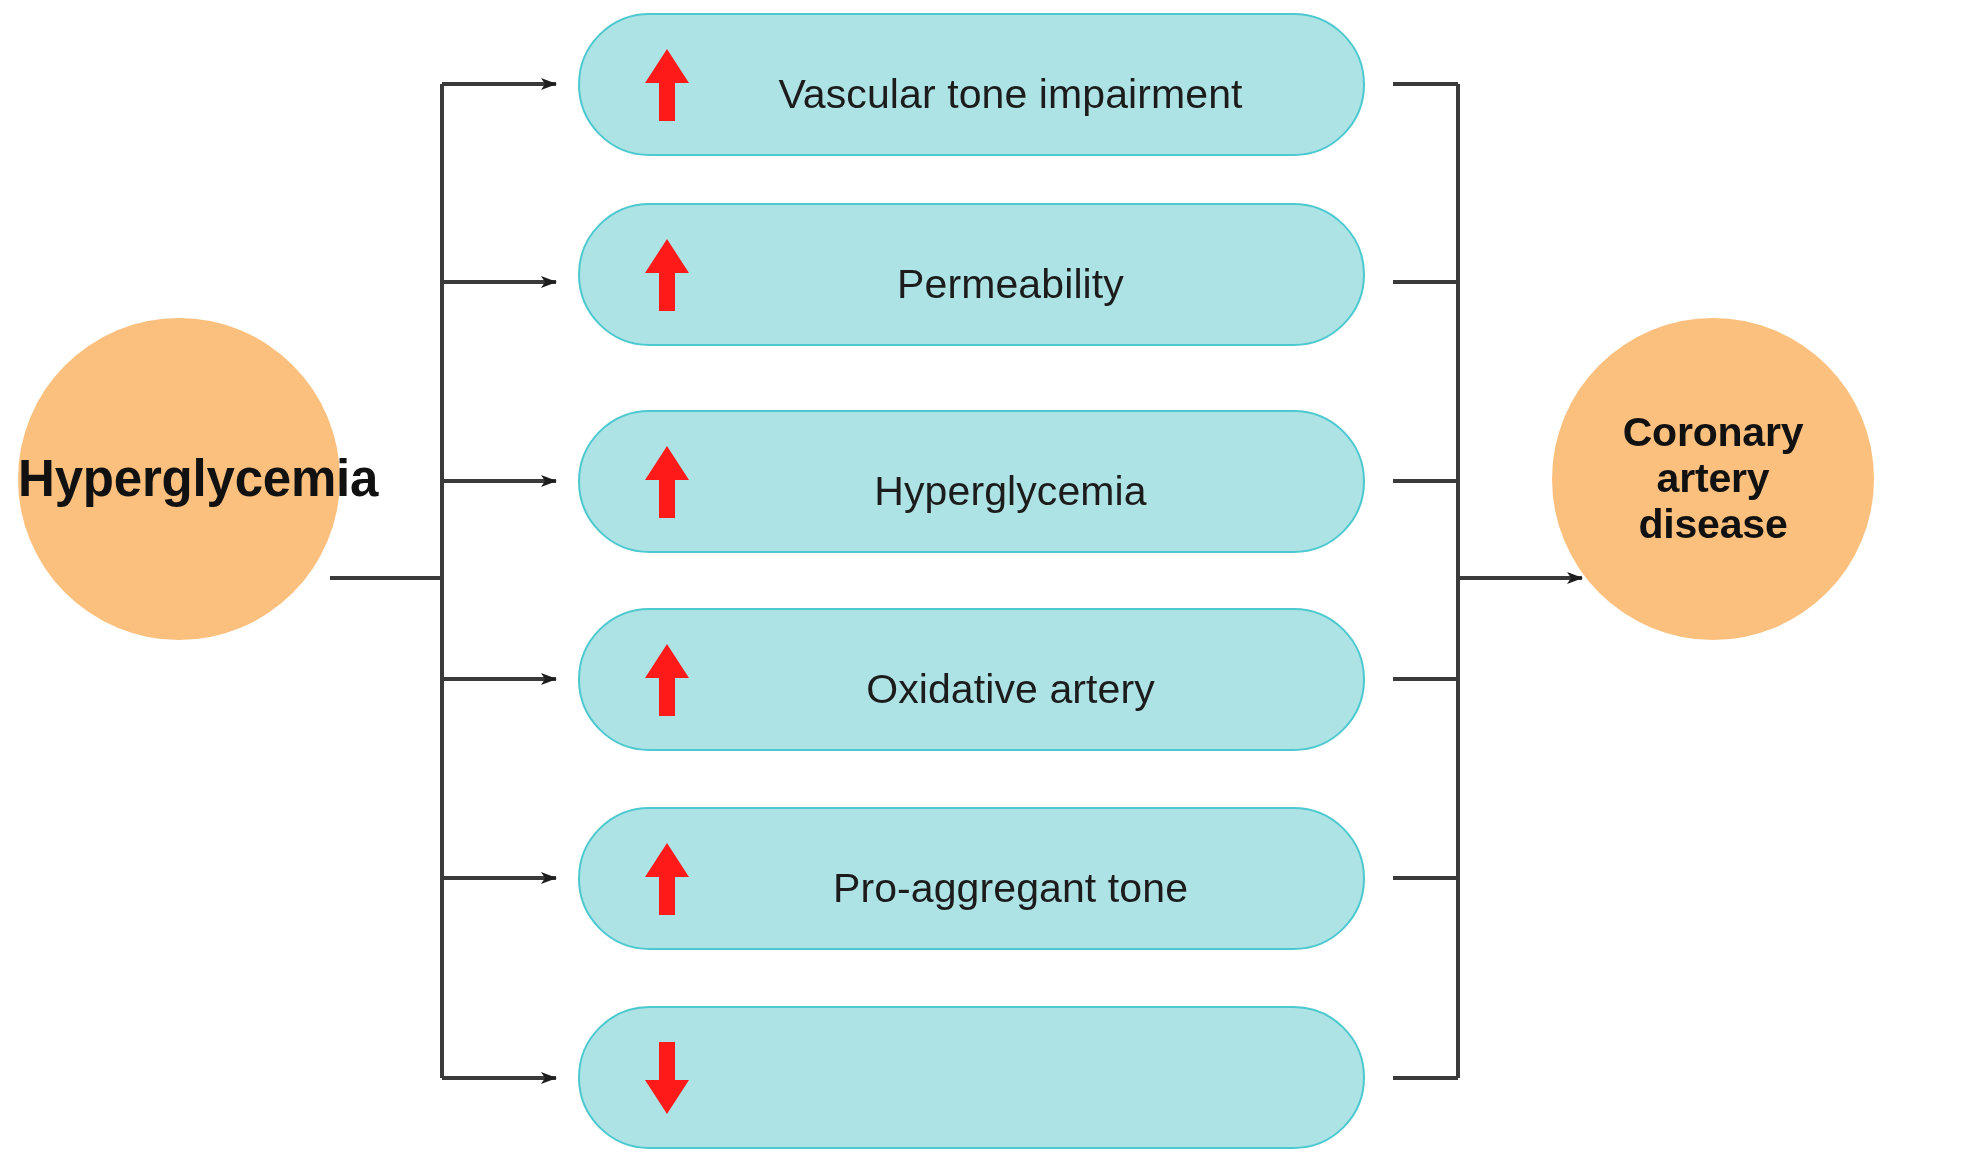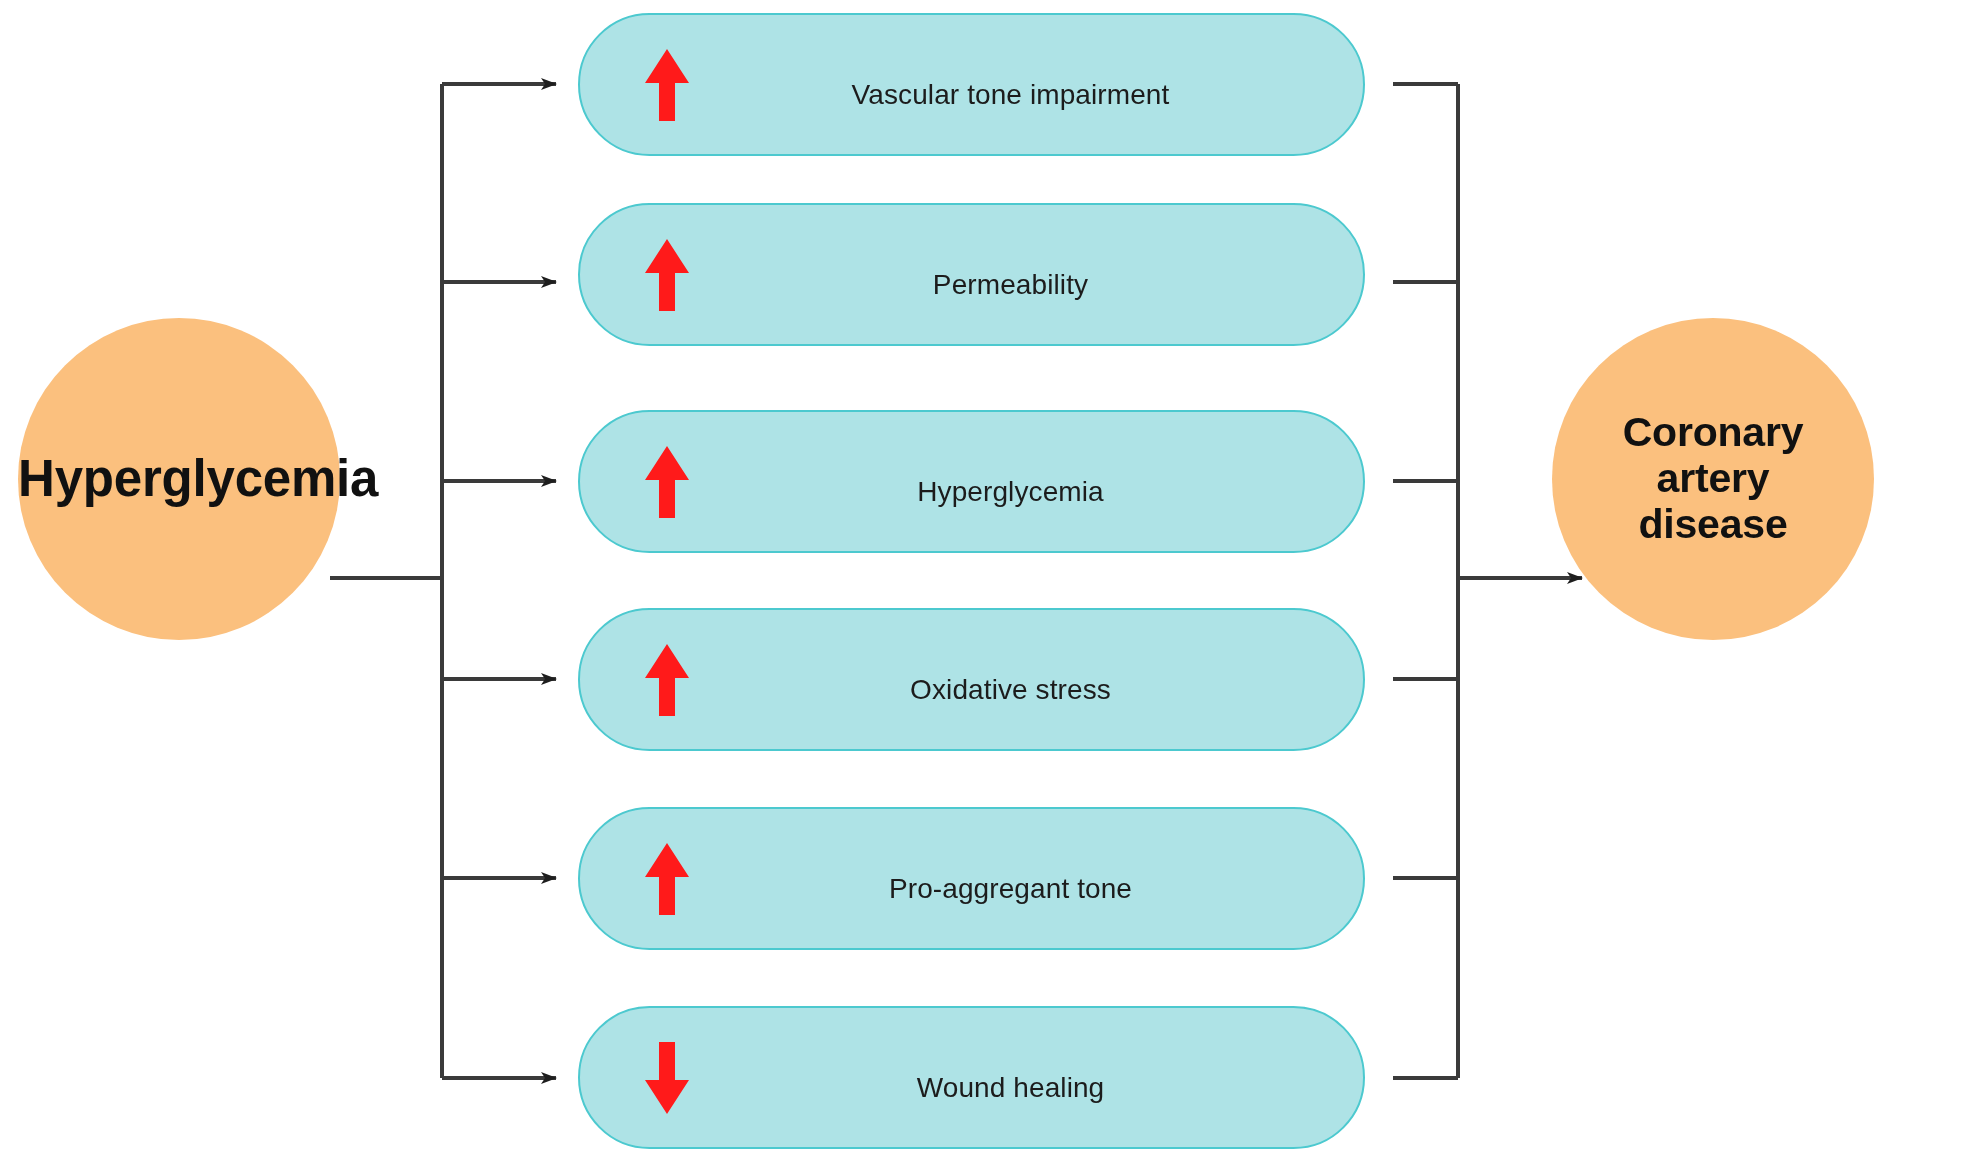--- a/index.html
+++ b/index.html
@@ -78,21 +78,21 @@
     left: 64px;
     top: 50%;
     transform: translateY(-50%);
     width: 46px;
     height: 76px;
     display: block;
   }
   .pill-label {
     width: 100%;
     text-align: center;
-    font-size: 28px;
+    font-size: 41px;
     color: #1c1c1c;
     letter-spacing: 0.1px;
     padding: 0 40px 0 118px;
     box-sizing: border-box;
     margin-top: 20px;
   }
 </style>
 </head>
 <body>
 
@@ -155,35 +155,34 @@
     <svg class="pill-arrow" viewBox="0 0 46 76">
       <path d="M23 2 L45 36 L31 36 L31 74 L15 74 L15 36 L1 36 Z" fill="#ff1a1a"></path>
     </svg>
     <span class="pill-label">Hyperglycemia</span>
   </div>
 
   <div class="pill" style="top:608px">
     <svg class="pill-arrow" viewBox="0 0 46 76">
       <path d="M23 2 L45 36 L31 36 L31 74 L15 74 L15 36 L1 36 Z" fill="#ff1a1a"></path>
     </svg>
-    <span class="pill-label">Oxidative stress</span>
+    <span class="pill-label">Oxidative artery</span>
   </div>
 
   <div class="pill" style="top:807px">
     <svg class="pill-arrow" viewBox="0 0 46 76">
       <path d="M23 2 L45 36 L31 36 L31 74 L15 74 L15 36 L1 36 Z" fill="#ff1a1a"></path>
     </svg>
     <span class="pill-label">Pro-aggregant tone</span>
   </div>
 
   <div class="pill" style="top:1006px">
     <svg class="pill-arrow" viewBox="0 0 46 76">
       <path d="M23 74 L45 40 L31 40 L31 2 L15 2 L15 40 L1 40 Z" fill="#ff1a1a"></path>
     </svg>
-    <span class="pill-label">Wound healing</span>
   </div>
 
   <div class="node-circle" id="circle-target">
     <span class="circle-label">Coronary artery
 disease</span>
   </div>
 
 </div>
 
 </body></html>

